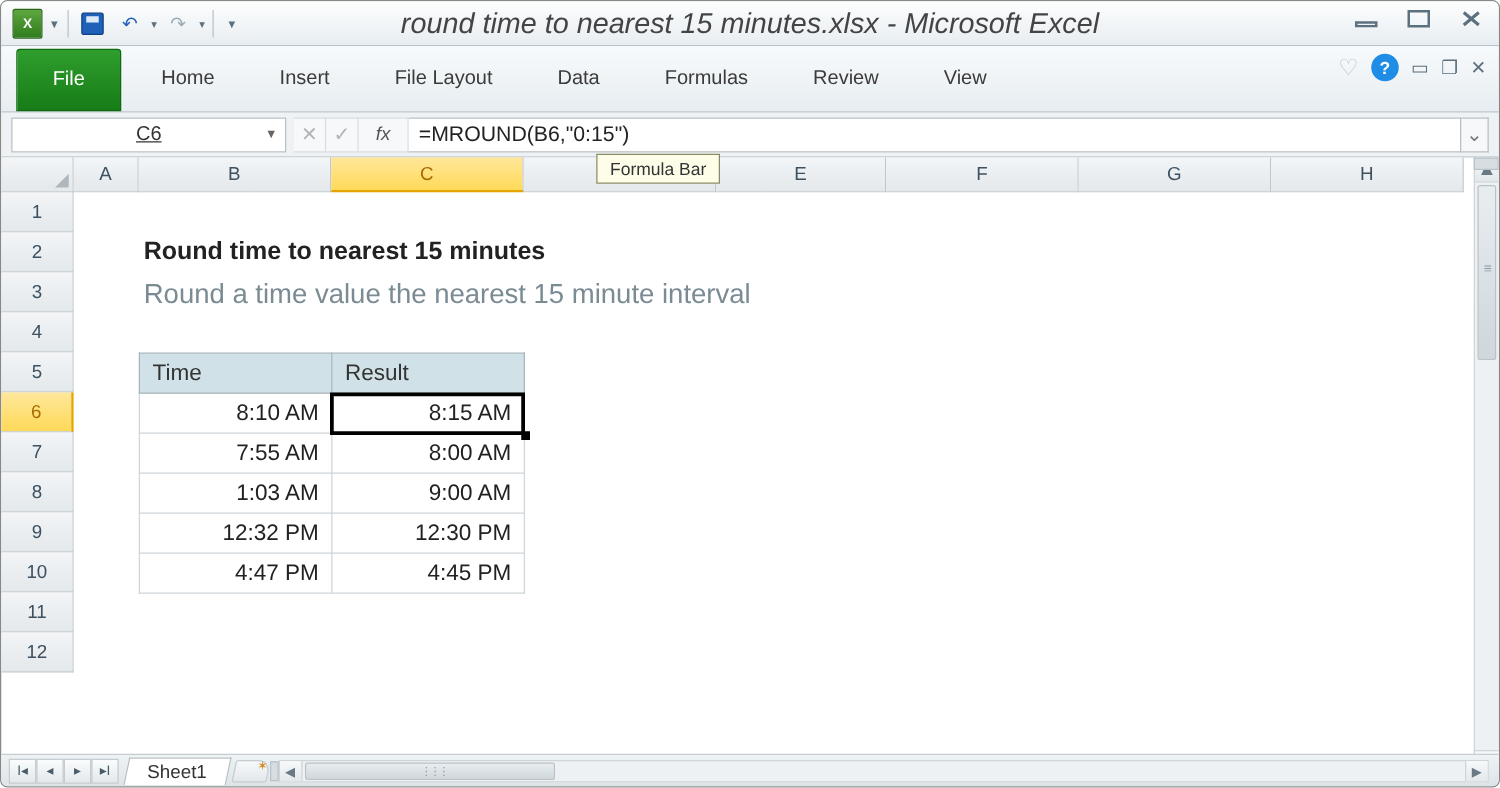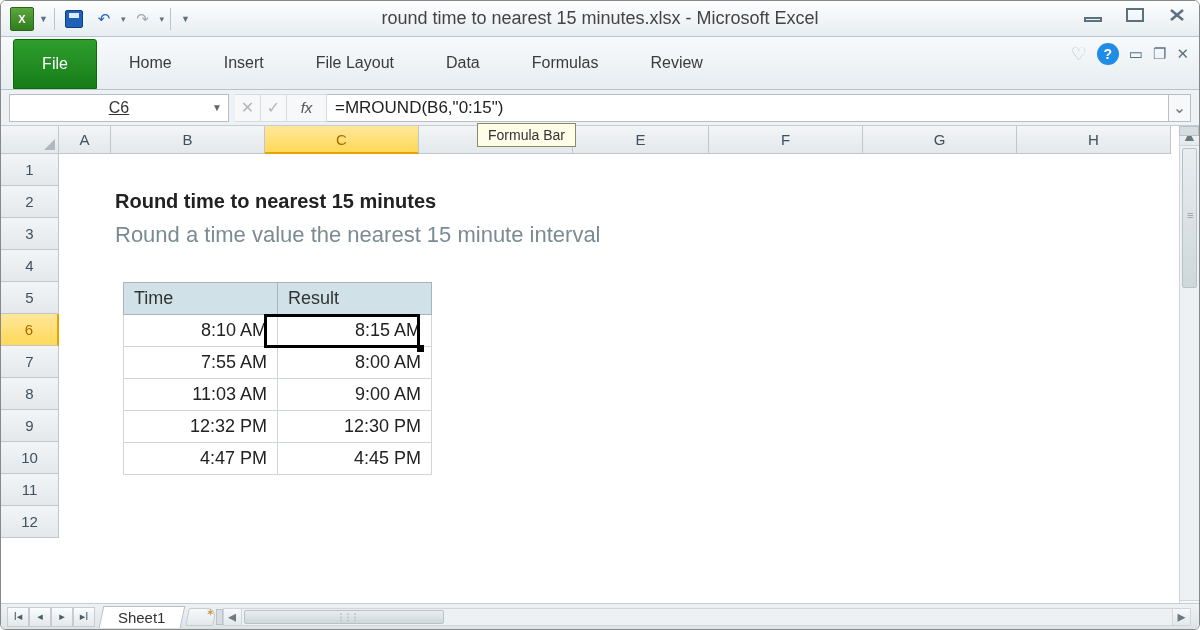--- a/index.html
+++ b/index.html
@@ -4,21 +4,21 @@
 <style>
   * { box-sizing: border-box; margin: 0; padding: 0; font-family: "Segoe UI", Tahoma, sans-serif; }
   body { background: #fff; width: 1200px; height: 630px; overflow: hidden; border: 1px solid #888; border-radius: 6px; position: relative; }
 
   
   .title-bar { height: 36px; background: linear-gradient(#fdfefe,#e7edf1); display: flex; align-items: center; border-bottom: 1px solid #b5c4ce; position: relative; }
   .qa-toolbar { display: flex; align-items: center; gap: 4px; padding-left: 8px; }
   .qa-btn { width: 26px; height: 26px; display: flex; align-items: center; justify-content: center; border-radius: 3px; }
   .excel-logo { width: 24px; height: 24px; background: linear-gradient(#5ea640,#2f7d1e); border: 1px solid #2a6616; border-radius: 2px; position: relative; color: #fff; font-size: 11px; font-weight: bold; display:flex; align-items:center; justify-content:center; }
   .excel-logo::after { content:"X"; }
-  .title-text { position: absolute; left: 50%; transform: translateX(-50%); font-size: 18px; color: #444; }
+  .title-text { position: absolute; left: 50%; transform: translateX(-50%); font-size: 23px; color: #444; font-style: italic; }
   .win-controls { position: absolute; right: 10px; top: 4px; display: flex; gap: 18px; }
   .win-btn { width: 24px; height: 20px; color: #5c7180; display:flex;align-items:center;justify-content:center; }
   .save-icon { width:18px; height:18px; background:#1f61b7; border:1px solid #0d3f85; border-radius:2px; position:relative; }
   .save-icon::after { content:""; position:absolute; top:2px; left:3px; width:10px; height:5px; background:#dce9f7; }
   .undo-arrow,.redo-arrow { font-size:15px; color:#1f61b7; }
   .qa-drop { font-size:9px; color:#5c7180; }
   .qa-sep { width:1px; height:22px; background:#b5c4ce; margin:0 2px; }
 
   
   .ribbon { height: 53px; background: linear-gradient(#f7fafc,#e7edf1); display: flex; align-items: stretch; border-bottom: 1px solid #b5c4ce; position: relative; }
@@ -53,21 +53,21 @@
   .vscroll { position:absolute; top:0; right:0; width:20px; bottom:0; background:#eef1f3; border-left:1px solid #cfd5d9; }
   .vscroll .arrow { height:20px; display:flex; align-items:center; justify-content:center; color:#6a7a85; background:linear-gradient(#f7f9fa,#e3e8eb); border-bottom:1px solid #cfd5d9; }
   .vscroll .arrow.bot { position:absolute; bottom:0; width:100%; border-top:1px solid #cfd5d9; border-bottom:none;}
   .vscroll .thumb { position:absolute; top:22px; left:2px; right:2px; height:140px; background:linear-gradient(#e8edf0,#cfd7db); border:1px solid #b9c2c8; border-radius:2px; }
   .vscroll .thumb::after { content:"≡"; position:absolute; top:60px; left:4px; color:#8b99a2; font-size:11px; }
   .split-h { position:absolute; top:0; right:0; width:20px; height:10px; background:#d7dde1; border:1px solid #b9c2c8; z-index:3;}
 
   
   .title-cell { position:absolute; font-weight:bold; font-size:20px; color:#222; }
   .subtitle-cell { position:absolute; font-size:22px; color:#7a8b94; }
-  .data-table { position:absolute; border-collapse:collapse;margin-left:12px; }
+  .data-table { position:absolute; border-collapse:collapse; }
   .data-table th { background:#d0e2e7; border:1px solid #a8b4b9; text-align:left; padding:4px 10px; font-size:18px; font-weight:normal; color:#333; height:32px; }
   .data-table td { border:1px solid #cfd5d9; text-align:right; padding:4px 10px; font-size:18px; color:#222; height:32px; background:#fff;}
   .sel-cell { position:absolute; border:3px solid #000; background:transparent; pointer-events:none; }
   .sel-handle { position:absolute; width:7px; height:7px; background:#000; }
 
   
   .bottom { position:absolute; bottom:0; left:0; right:0; height:26px; background:linear-gradient(#eef2f4,#dde4e8); border-top:1px solid #c6ccd0; display:flex; align-items:center; }
   .nav-btns { display:flex; margin-left:6px; }
   .nav-b { width:22px; height:20px; display:flex; align-items:center; justify-content:center; color:#4a5c68; border:1px solid #c6ccd0; background:linear-gradient(#fafcfd,#e3e8eb); font-size:11px; }
   .sheet-tab { margin-left:6px; background:#fff; border:1px solid #b8bfc4; border-bottom:none; padding:2px 16px; font-size:15px; color:#333; border-top-left-radius:0; border-top-right-radius:0; transform: skewX(-12deg); }
@@ -129,20 +129,21 @@
 </div>
 
 <div class="ribbon">
   <div class="file-tab">File</div>
   <div class="tab">Home</div>
   <div class="tab">Insert</div>
   <div class="tab">File Layout</div>
   <div class="tab">Data</div>
   <div class="tab">Formulas</div>
   <div class="tab">Review</div>
+  <div class="tab">View</div>
   <div class="ribbon-right">
     <span class="heart">♡</span>
     <div class="help-circle">?</div>
     <span class="doc-ctrl">▭</span>
     <span class="doc-ctrl">❐</span>
     <span class="doc-ctrl">✕</span>
   </div>
 </div>
 
 <div class="formula-row">
@@ -201,21 +202,21 @@
       </tr>
       <tr>
             <td>8:10 AM</td>
             <td>8:15 AM</td>
           </tr>
       <tr>
             <td>7:55 AM</td>
             <td>8:00 AM</td>
           </tr>
       <tr>
-            <td>11:03 AM</td>
+            <td>1:03 AM</td>
             <td>9:00 AM</td>
           </tr>
       <tr>
             <td>12:32 PM</td>
             <td>12:30 PM</td>
           </tr>
       <tr>
             <td>4:47 PM</td>
             <td>4:45 PM</td>
           </tr>

